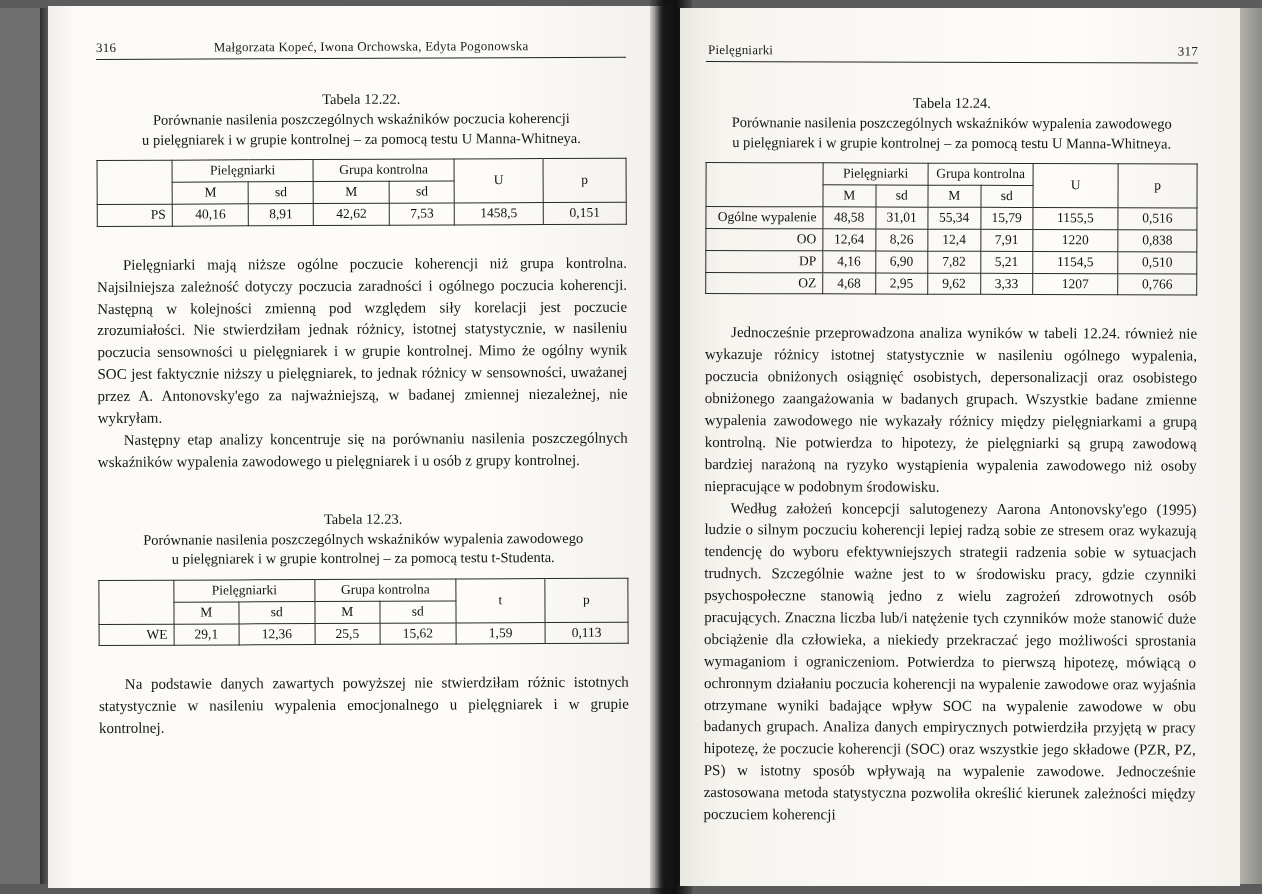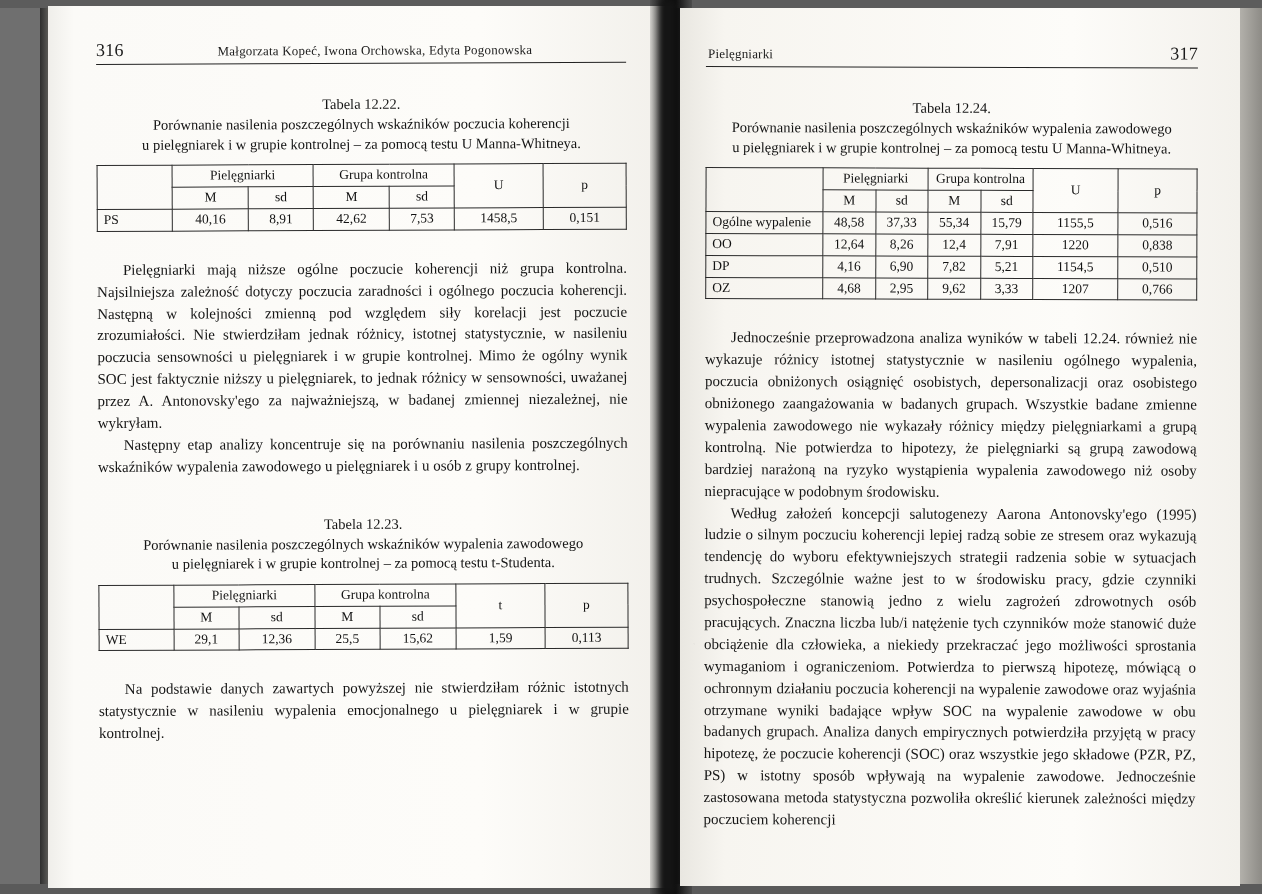--- a/index.html
+++ b/index.html
@@ -104,21 +104,21 @@
   }
 
   .runhead {
     display: flex;
     align-items: baseline;
     font-size: 13.5px;
     color: #1b1b1b;
     letter-spacing: 0.2px;
   }
   .runhead .pno {
-    font-size: 18px;
+    font-size: 13px;
   }
   .runhead .title {
     flex: 1;
     text-align: center;
     font-size: 13px;
   }
   .runhead-rule {
     border-bottom: 1.2px solid #222;
     margin-top: 3px;
     margin-bottom: 18px;
@@ -147,21 +147,21 @@
     color: #121212;
   }
   table.data td, table.data th {
     border: 1px solid #2a2a2a;
     padding: 2px 6px;
     text-align: center;
     font-weight: normal;
     line-height: 1.25;
   }
   table.data td.lbl {
-    text-align: left;
+    text-align: right;
   }
 
   p.para {
     font-size: 15px;
     line-height: 1.46;
     text-align: justify;
     margin: 0 0 0 0;
     text-indent: 26px;
     color: #161616;
     hyphens: manual;
@@ -323,21 +323,21 @@
       </tr>
       <tr>
         <td>M</td>
         <td>sd</td>
         <td>M</td>
         <td>sd</td>
       </tr>
       <tr>
         <td class="lbl">Ogólne wypalenie</td>
         <td>48,58</td>
-        <td>37,33</td>
+        <td>31,01</td>
         <td>55,34</td>
         <td>15,79</td>
         <td>1155,5</td>
         <td>0,516</td>
       </tr>
       <tr>
         <td class="lbl">OO</td>
         <td>12,64</td>
         <td>8,26</td>
         <td>12,4</td>

